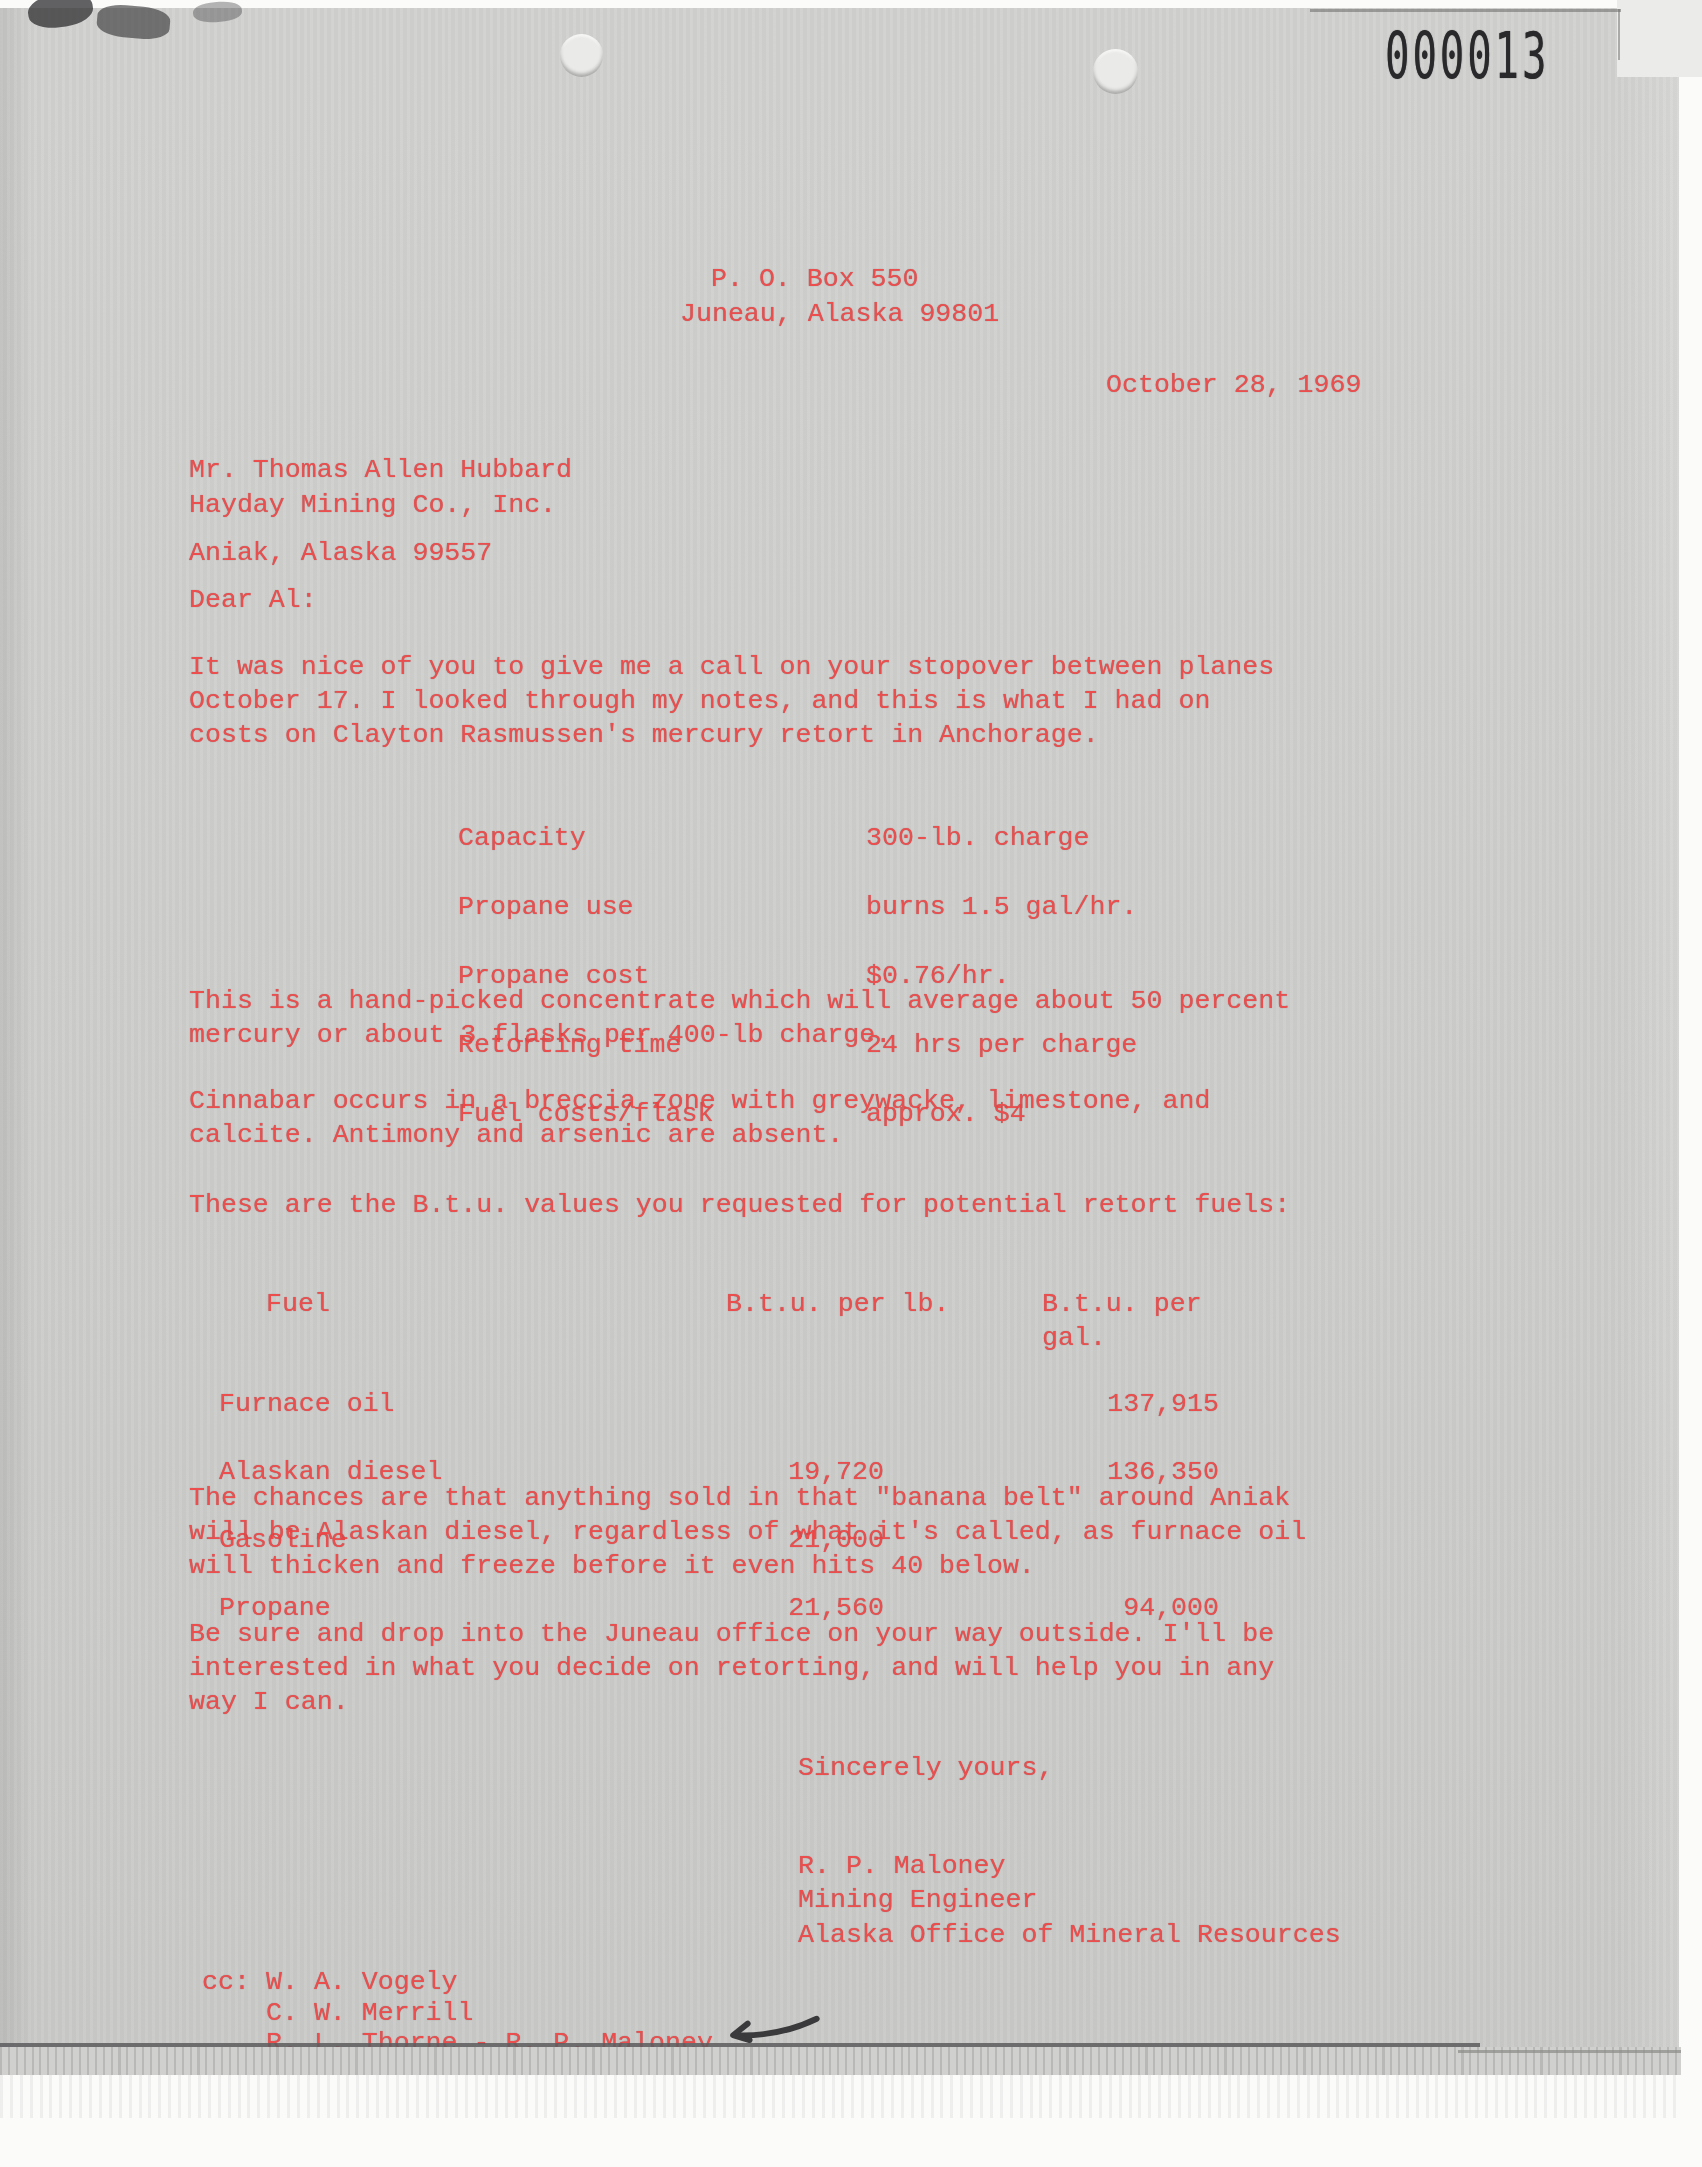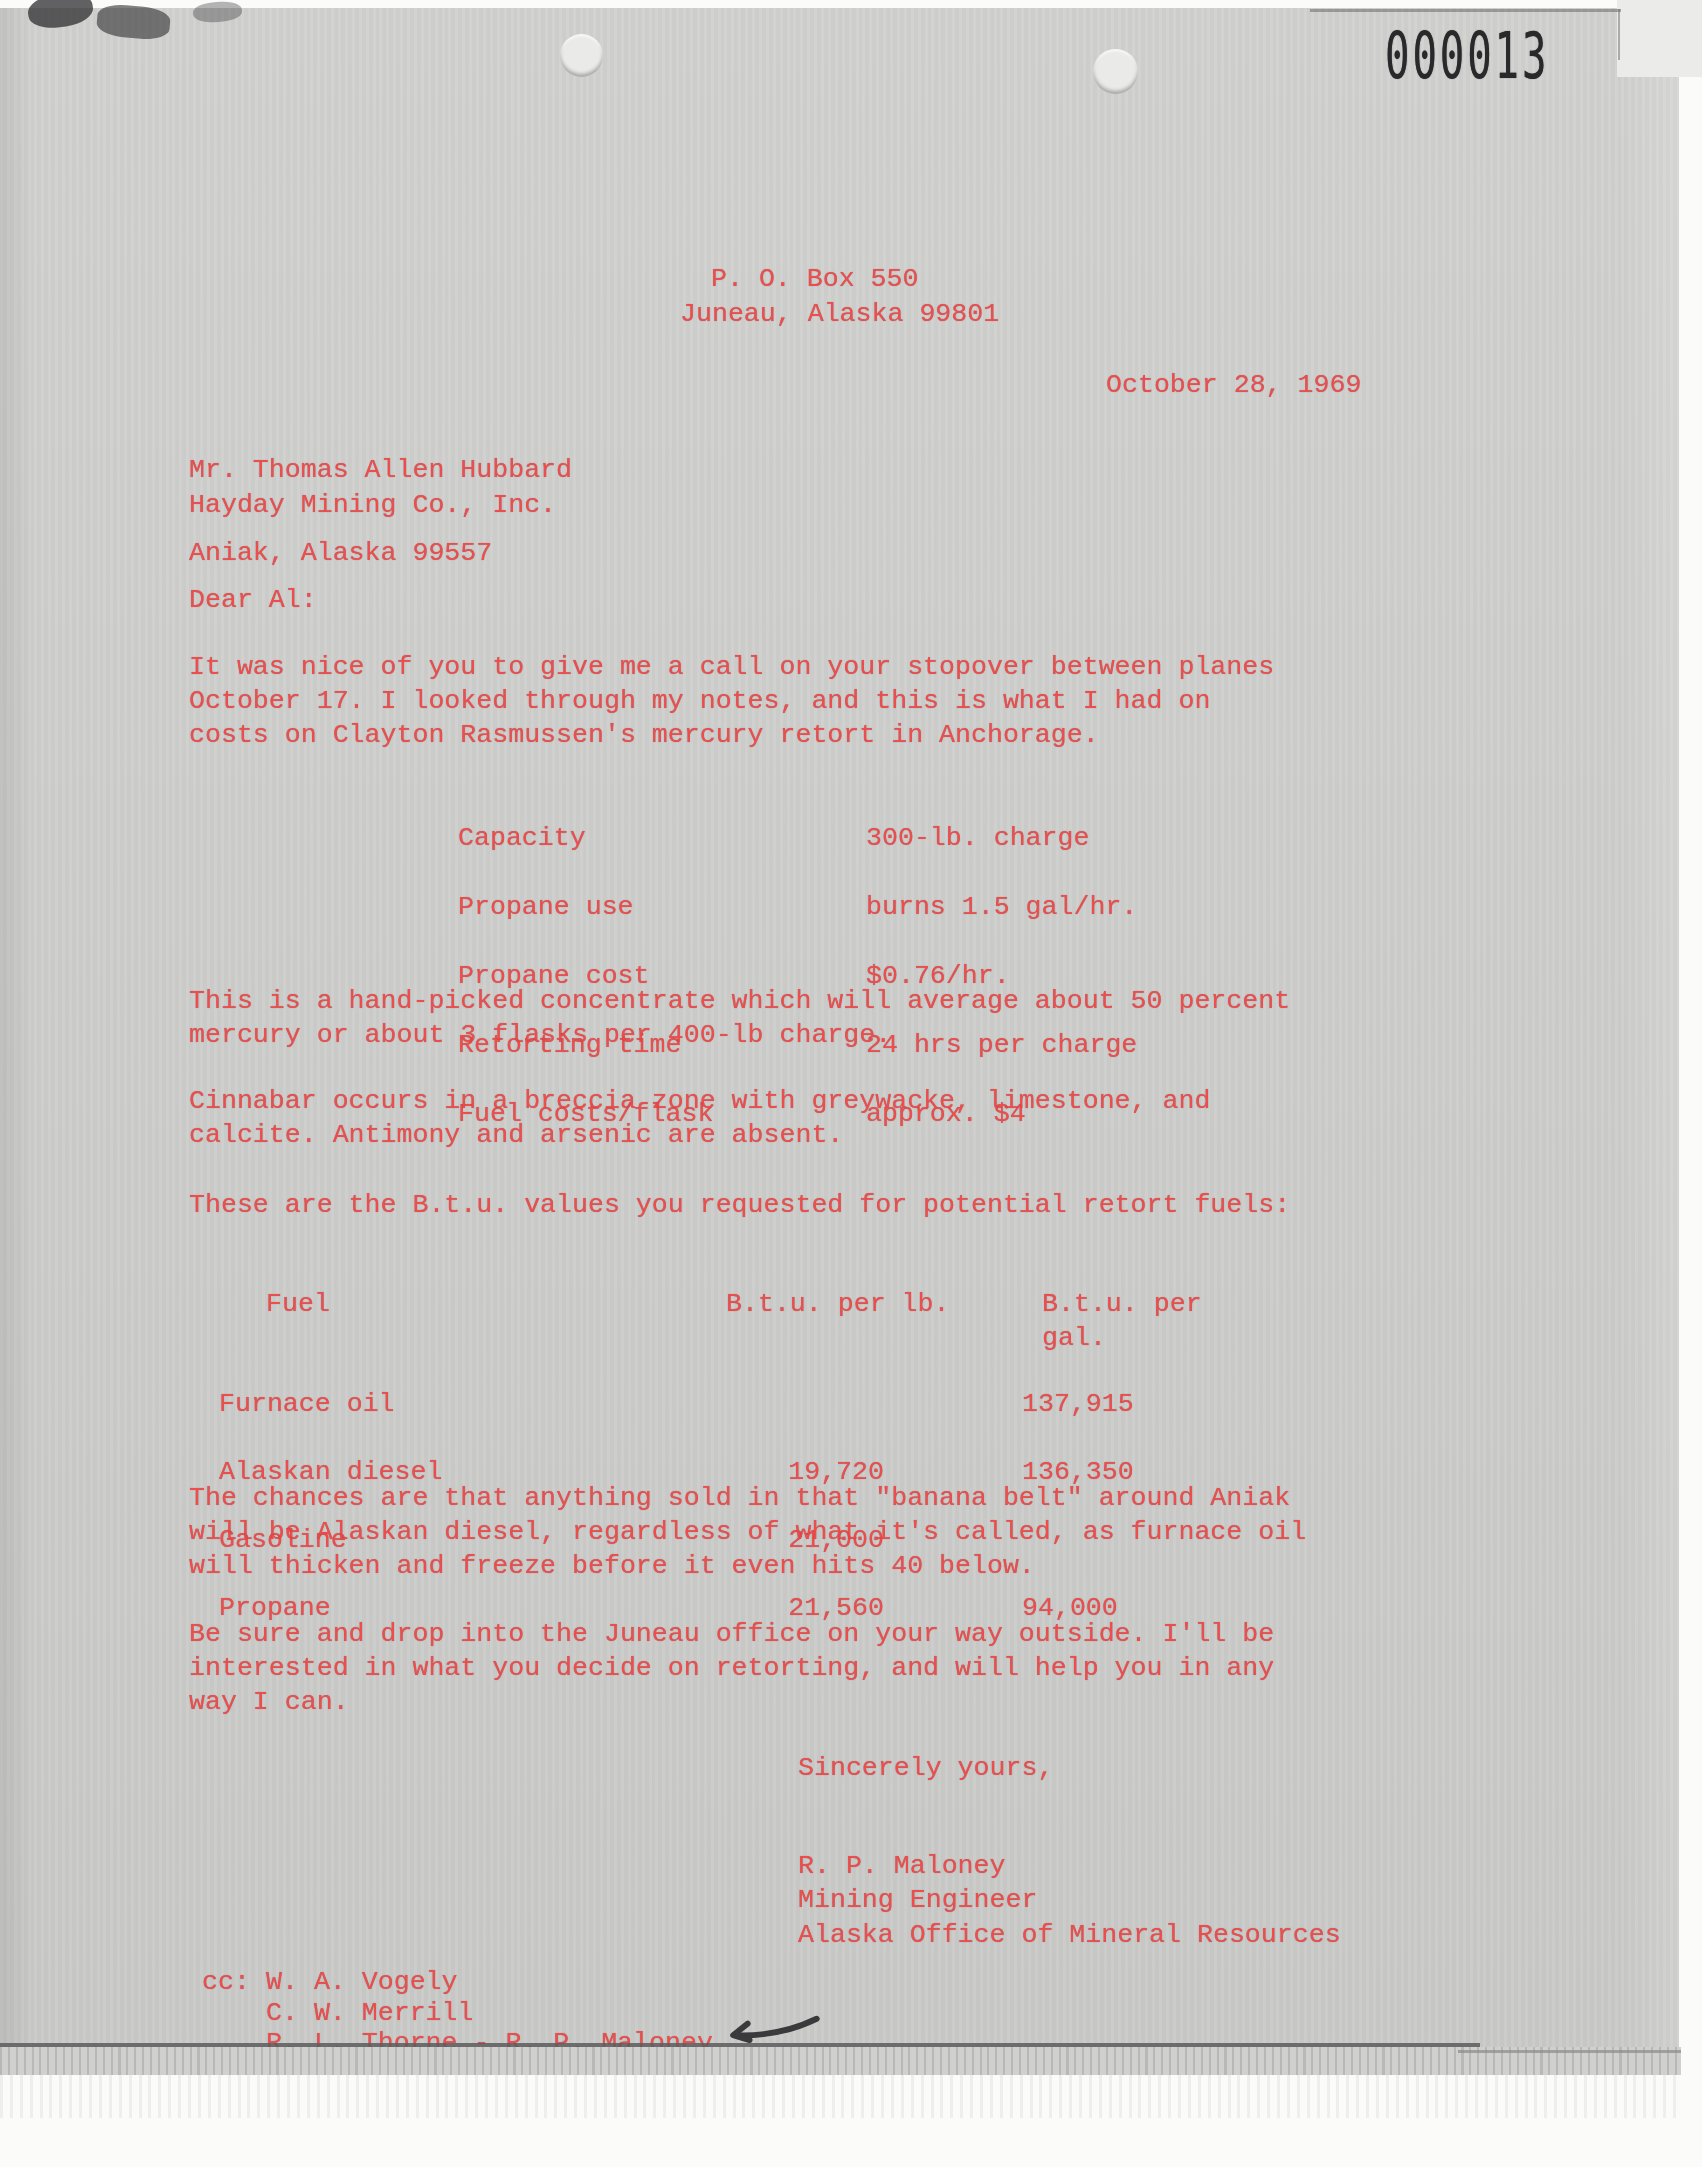--- a/index.html
+++ b/index.html
@@ -20,21 +20,21 @@
   .spec-row{display:flex;height:35px;margin-left:44px;}
   .spec-label{width:408px;flex:none;}
   .ftable{position:absolute;left:219px;top:1253px;width:1044px;z-index:3;}
   .fhead,.frow{position:relative;height:34px;}
   .fh-fuel{position:absolute;left:47px;top:0;}
   .fh-lb{position:absolute;left:507px;top:0;}
   .fh-gal{position:absolute;left:823px;top:0;}
   .frow1{margin-top:31.5px;}
   .fname{position:absolute;left:0;top:0;}
   .flb{position:absolute;left:468px;top:0;width:197px;text-align:right;}
-  .fgal{position:absolute;left:803px;top:0;width:197px;}
+  .fgal{position:absolute;left:803px;top:0;width:197px;text-align:right;}
   
   .hole{position:absolute;border-radius:50%;background:#eaeae8;z-index:4;
         box-shadow:inset 0 -3px 3.9px rgba(0,0,0,0.28), inset 0 2px 3px rgba(255,255,255,0.75);}
   .hole1{left:560px;top:34px;width:43px;height:43px;}
   .hole2{left:1093px;top:49px;width:45px;height:45px;}
   
   .smudge{position:absolute;background:#2e2e30;z-index:4;border-radius:45%;}
   .sm1{left:27.6px;top:-5.9px;width:65px;height:33px;opacity:.75;transform:rotate(-8deg);}
   .sm2{left:97px;top:5.9px;width:73px;height:31.5px;opacity:.6;transform:rotate(5deg);border-radius:38%;}
   .sm3{left:193px;top:2px;width:49px;height:19.7px;opacity:.35;transform:rotate(-4deg);}

